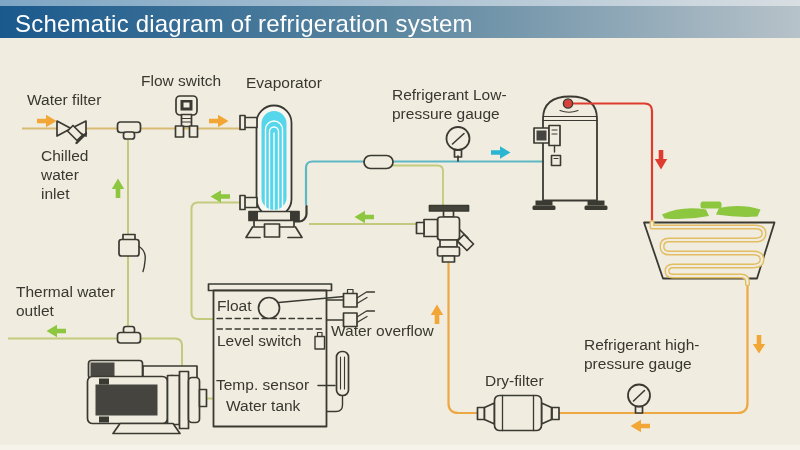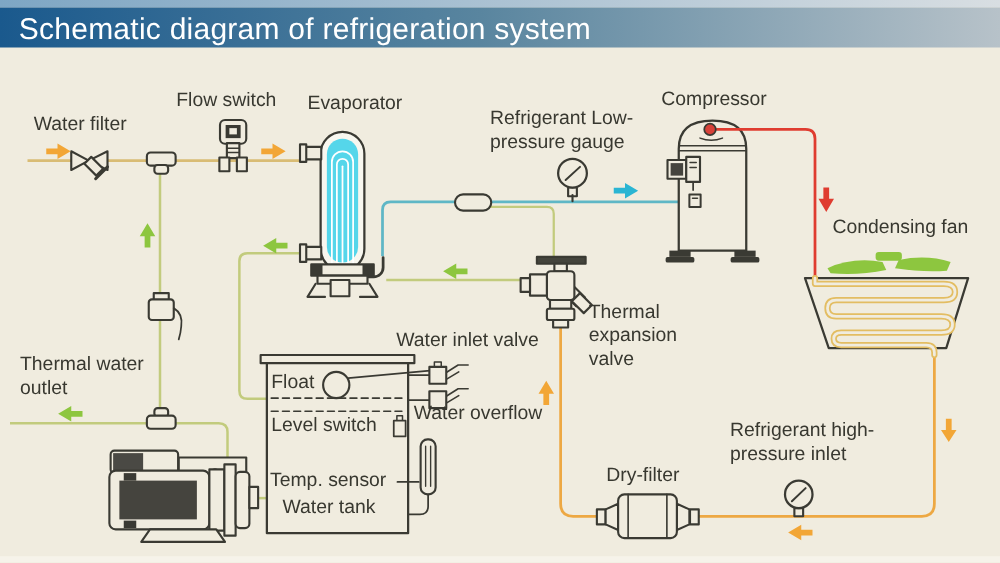--- a/index.html
+++ b/index.html
@@ -232,34 +232,31 @@
       <path fill="#2ab5d3" d="M491 150.2 H500 V146.3 L510.5 152.5 L500 158.7 V154.8 H491 Z"></path>
       <path fill="#df3c30" d="M658.7 150 V159 H654.8 L661 169.5 L667.2 159 H663.3 V150 Z"></path>
       <path fill="#f2a636" d="M756.7 335 V344 H752.8 L759 353.5 L765.2 344 H761.3 V335 Z"></path>
       <path fill="#f2a636" d="M650 423.7 H641 V419.8 L630.5 426 L641 432.2 V428.3 H650 Z"></path>
       <path fill="#f2a636" d="M434.7 324 V315 H430.8 L437 304.5 L443.2 315 H439.3 V324 Z"></path>
       <path fill="#8dc63f" d="M66 328.7 H57 V324.8 L46.5 331 L57 337.2 V333.3 H66 Z"></path>
     </g>
   </svg>
 
   <div class="label" style="left:27px;top:90px">Water filter</div>
+  <div class="label wrap" style="left:41px;top:146px;width:62px">Chilled water inlet</div>
   <div class="label" style="left:141px;top:71px">Flow switch</div>
   <div class="label" style="left:246px;top:73px">Evaporator</div>
   <div class="label wrap" style="left:392px;top:85px;width:134px">Refrigerant Low-pressure gauge</div>
-  <div class="label" style="left:529px;top:70px">Compressor</div>
-  <div class="label" style="left:666px;top:172px">Condensing fan</div>
-  <div class="label wrap" style="left:471px;top:240px;width:90px">Thermal expansion valve</div>
-  <div class="label" style="left:317px;top:263px">Water inlet valve</div>
   <div class="label" style="left:331px;top:321px">Water overflow</div>
   <div class="label" style="left:217px;top:296px">Float</div>
   <div class="label" style="left:216px;top:375px">Temp. sensor</div>
   <div class="label" style="left:217px;top:331px">Level switch</div>
   <div class="label" style="left:226px;top:396px">Water tank</div>
   <div class="label wrap" style="left:16px;top:282px;width:112px">Thermal water outlet</div>
   <div class="label" style="left:485px;top:371px">Dry-filter</div>
-  <div class="label wrap" style="left:584px;top:335px;width:134px">Refrigerant high-pressure inlet</div>
+  <div class="label wrap" style="left:584px;top:335px;width:134px">Refrigerant high-pressure gauge</div>
 
   <div class="header-hi"></div>
   <div class="header">
     <span class="title">Schematic diagram of refrigeration system</span>
   </div>
   <div class="bottom-strip"></div>
 </div>
 
 </body></html>

